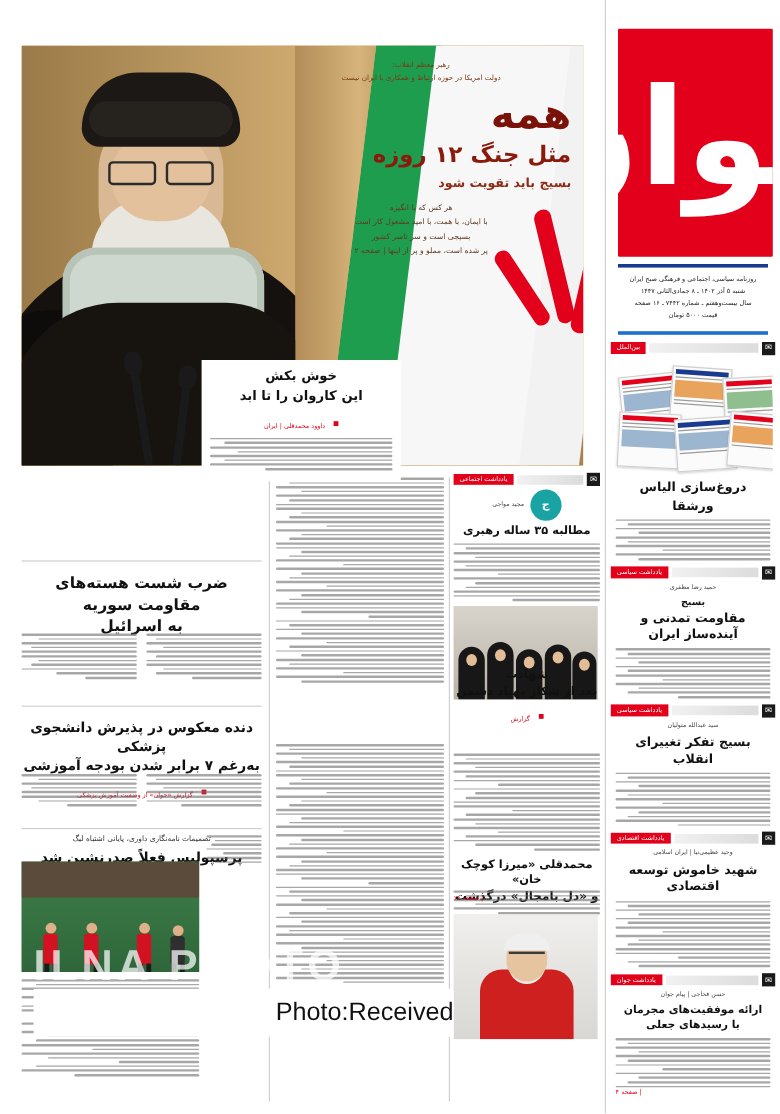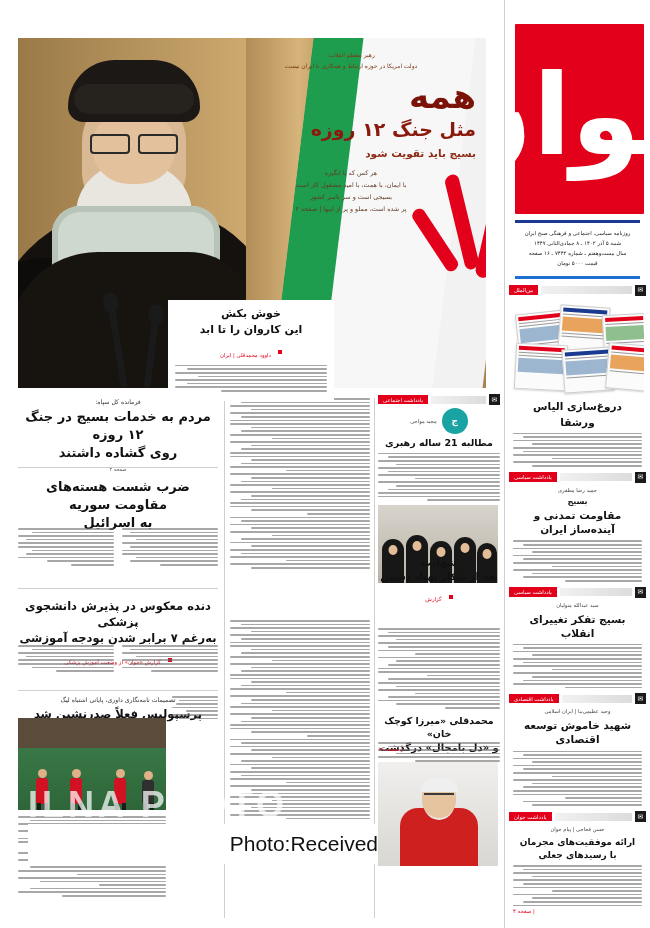--- a/index.html
+++ b/index.html
@@ -314,26 +314,20 @@
           <div class="ln s92"></div>
           <div class="ln s100"></div>
         <div class="ln s85"></div>
           <div class="ln s100"></div>
           <div class="ln s92"></div>
         <div class="ln s100"></div>
           <div class="ln s70"></div>
       </div>
     </div>
 
-    <div style="position:absolute;left:18px;top:398px;width:200px" class="lead">
-      <div class="kick">فرمانده کل سپاه:</div>
-      <h2>مردم به خدمات بسیج در جنگ ۱۲ روزه</h2>
-      <h2>روی گشاده داشتند</h2>
-      <div class="page-ref">صفحه ۲</div>
-    </div>
     <div class="hrule" style="left:18px;top:467px;width:200px"></div>
 
     <div style="position:absolute;left:18px;top:478px;width:200px" class="lead">
       <h2>ضرب شست هسته‌های مقاومت سوریه</h2>
       <h2>به اسرائیل</h2>
     </div>
     <div style="position:absolute;left:18px;top:528px;width:200px" class="cols2">
       <div class="lines fine">
         <div class="ln s100"></div>
           <div class="ln s92"></div>
@@ -578,21 +572,21 @@
     <div style="position:absolute;left:378px;top:394px;width:122px">
       <div class="badge-row" style="margin:0">
         <div class="badge-icon">✉</div>
         <div class="badge-fill"></div>
         <div class="badge-tag">یادداشت اجتماعی</div>
       </div>
       <div style="display:flex;align-items:center;justify-content:center;gap:5px;margin-top:3px">
         <div class="teal-logo">ج</div>
         <div class="byline" style="margin:0">مجید مواجی</div>
       </div>
-      <div class="h-rail" style="margin:3px 0 3px 0;font-size:9.5px">مطالبه 21 ساله رهبری</div>
+      <div class="h-rail" style="margin:3px 0 3px 0;font-size:9.5px">مطالبه ۳۵ ساله رهبری</div>
       <div class="lines fine">
         <div class="ln s100"></div>
           <div class="ln s92"></div>
           <div class="ln s100"></div>
           <div class="ln s85"></div>
         <div class="ln s100"></div>
           <div class="ln s92"></div>
           <div class="ln s100"></div>
           <div class="ln s70"></div>
         <div class="ln s100"></div>

